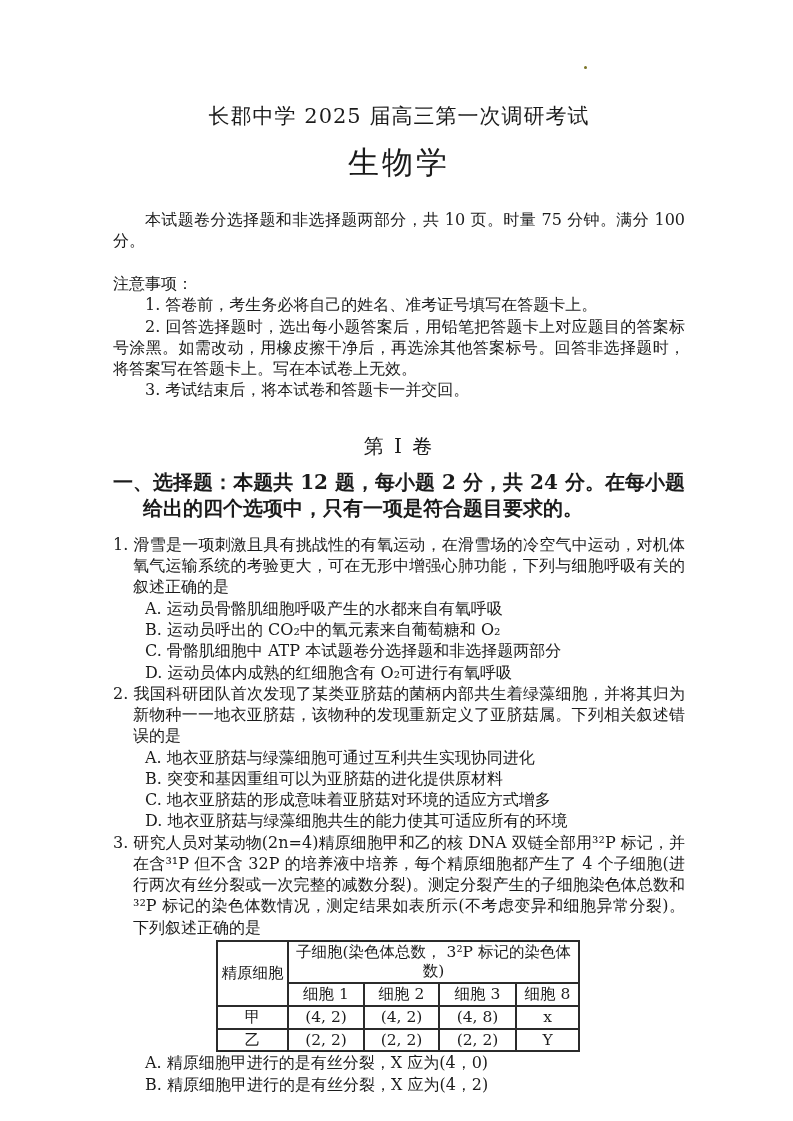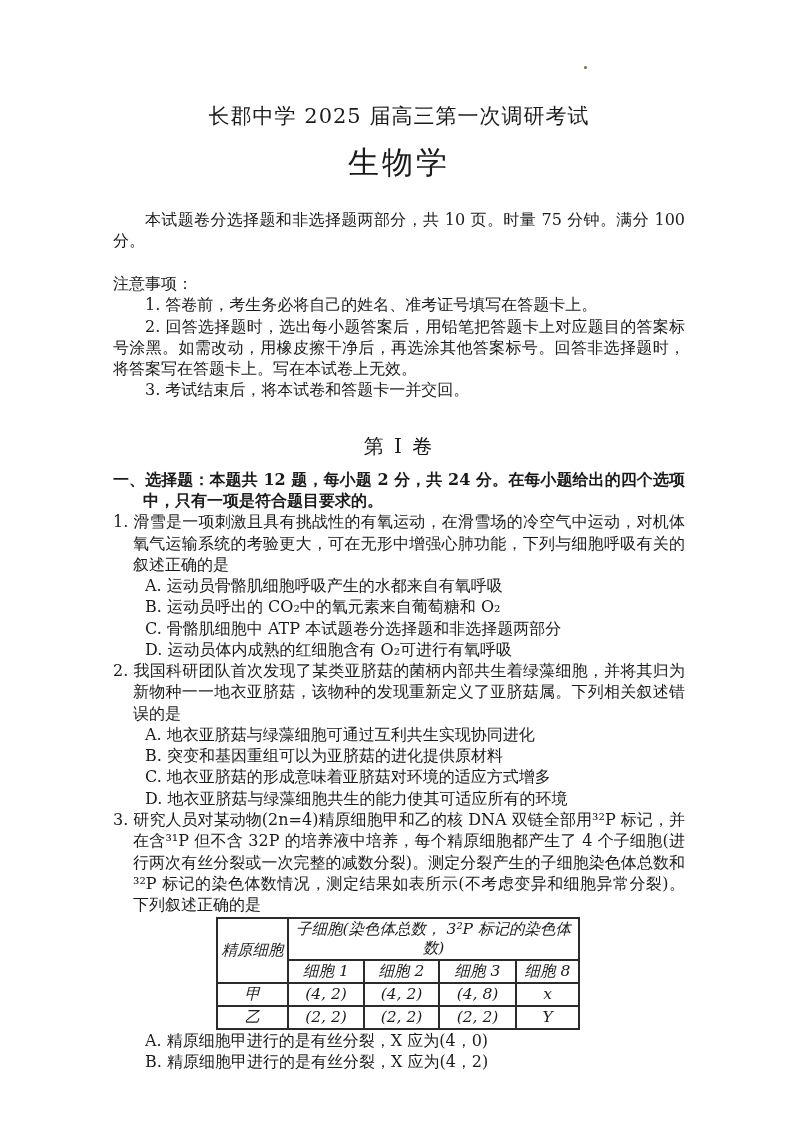--- a/index.html
+++ b/index.html
@@ -43,22 +43,22 @@
     margin:0;font-size:16px;line-height:1.33;
     text-indent:2em;text-align:justify;
   }
   .part-title{
     margin:32px 0 0 0;
     font-size:20px;font-weight:normal;
     text-align:center;letter-spacing:2px;
     line-height:1.3;
   }
   .section-heading{
-    margin:10px 0 0 0;
-    font-size:16px;font-weight:bold;
+    margin:10px 0 12px 0;
+    font-size:20px;font-weight:bold;
     line-height:1.33;
     padding-left:30px;text-indent:-30px;
     text-align:justify;
   }
   .question{margin:0;}
   .q-stem{
     margin:0;font-size:16px;line-height:1.33;
     padding-left:20px;text-indent:-20px;
     text-align:justify;
   }
@@ -75,21 +75,20 @@
     width:362px;
     font-size:15.5px;
     line-height:1.22;
   }
   table.results td{
     border:2px solid #2b2b2b;
     padding:1px 2px;
     text-align:center;
     vertical-align:middle;
     overflow:hidden;
-    font-style:italic;
   }
   td.span-header{text-align:left;padding-left:3px;}
   td.corner{text-align:left;padding-left:2px;}
 </style>
 </head>
 <body>
 
 <div class="page">
 
   <div class="artifact-dot"></div>

